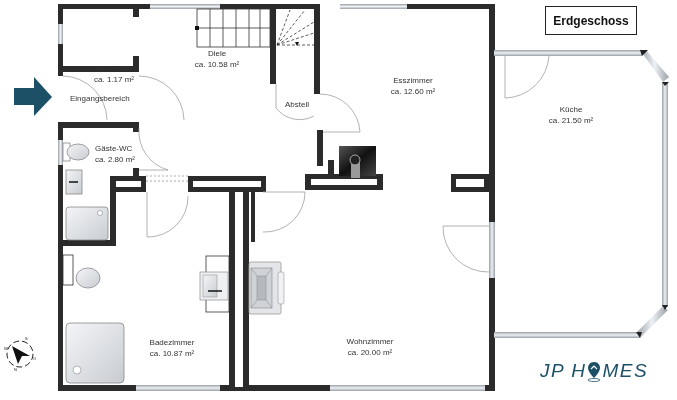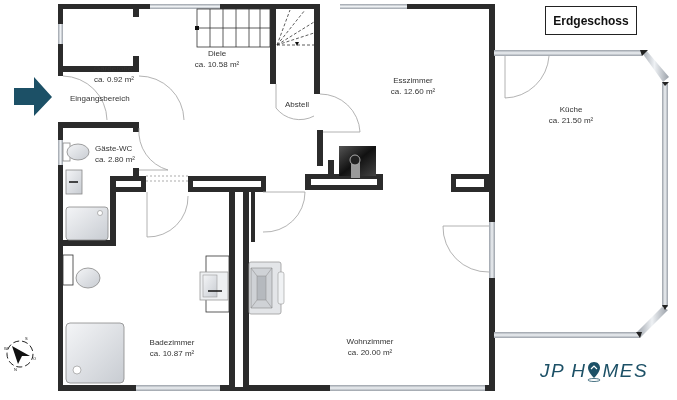--- a/index.html
+++ b/index.html
@@ -213,21 +213,21 @@
     <text x="-16" y="-4" font-size="4" fill="#111" font-family="Liberation Sans, sans-serif">W</text>
     <text x="-6" y="17" font-size="4" fill="#111" font-family="Liberation Sans, sans-serif">N</text>
     <text x="13" y="6" font-size="4" fill="#111" font-family="Liberation Sans, sans-serif">O</text>
   </g>
 </svg>
 
 <div class="title-box">Erdgeschoss</div>
 
 <div class="room-label left" style="left:94px; top:38px;margin-top:25px;">
   <div>Garderobe</div>
-  <div>ca. 0.92 m²</div>
+  <div>ca. 1.17 m²</div>
 </div>
 <div class="room-label left" style="left:70px; top:93px;">
   <div>Eingangsbereich</div>
 </div>
 <div class="room-label" style="left:217px; top:48px;">
   <div>Diele</div>
   <div>ca. 10.58 m²</div>
 </div>
 <div class="room-label" style="left:297px; top:55px;margin-top:44px;">
   <div>Abstell</div>

